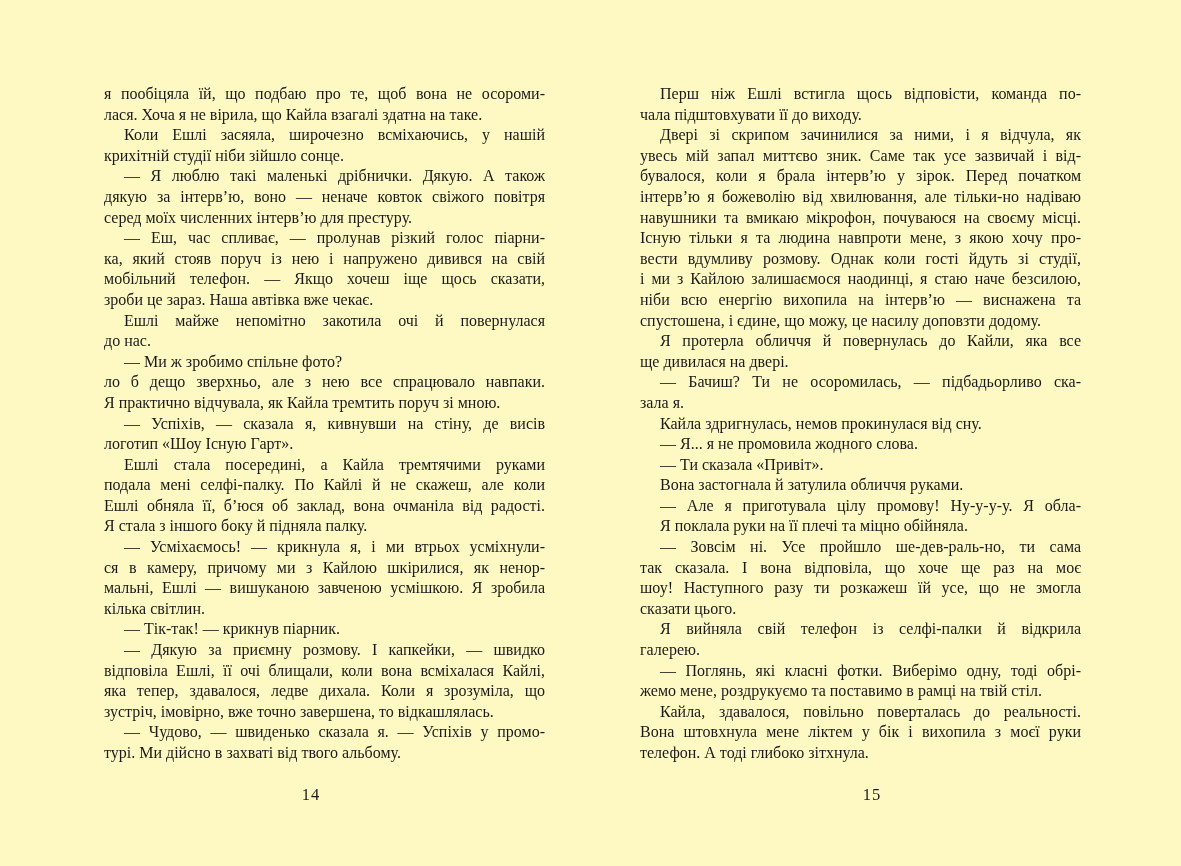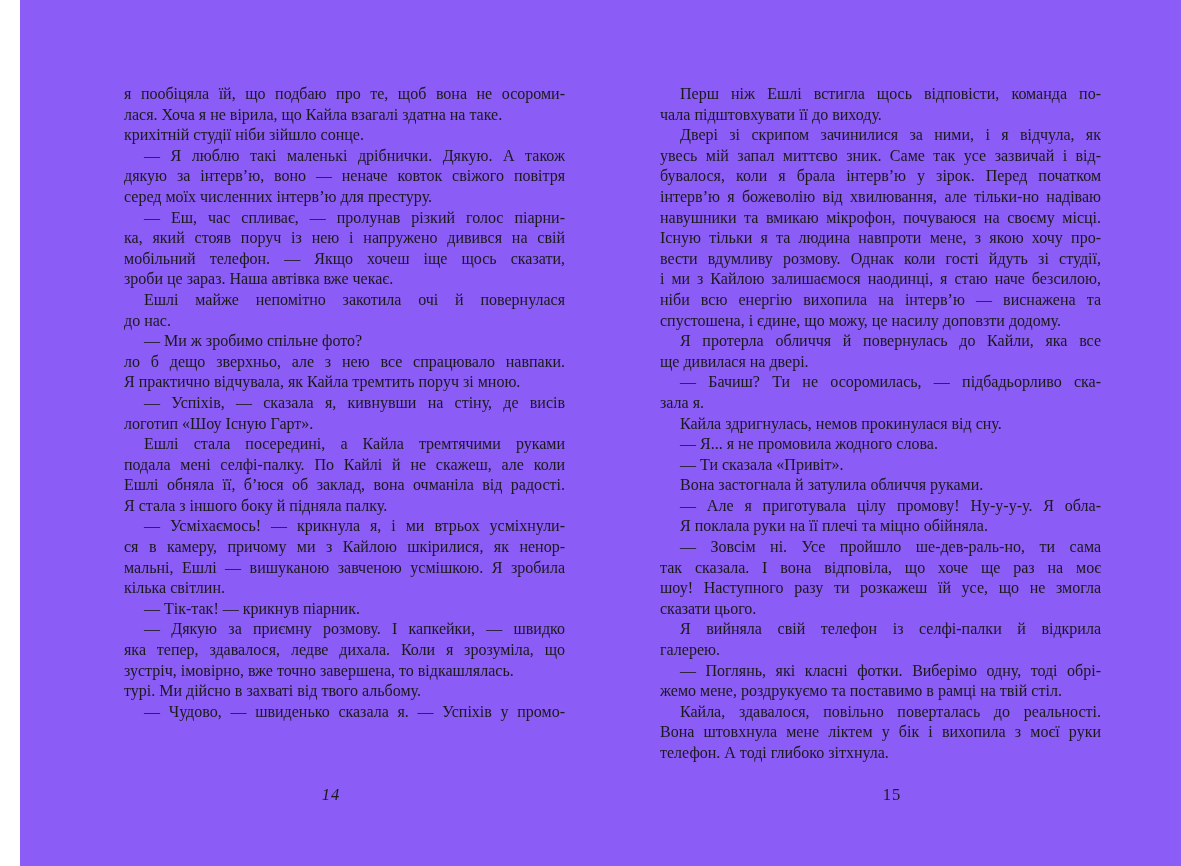--- a/index.html
+++ b/index.html
@@ -11,22 +11,21 @@
     width: 1181px;
     height: 866px;
     position: relative;
     font-family: "Liberation Serif", "DejaVu Serif", serif;
     color: #1a1a1a;
     overflow: hidden;
   }
   .spread {
     position: absolute;
     inset: 0;
-    background: #8b5cf6;
-    margin-left: 20px;
+    background: #fef9c3;
   }
   .page {
     position: absolute;
     top: 0;
     height: 866px;
   }
   .page.left  { left: 0;   width: 592px; }
   .page.right { left: 592px; width: 589px; }
 
   .text-column {
@@ -51,35 +50,36 @@
   .line.first-indent { text-indent: 20px; }
 
   .page-number {
     position: absolute;
     top: 785px;
     transform: translateX(-50%);
     font-size: 16.5px;
     letter-spacing: 1px;
     color: #1a1a1a;
   }
-  .page.left  .page-number { left: 311px; font-style: italic; }
+  .page.left  .page-number { left: 311px; }
   .page.right .page-number { left: 280px; } 
 </style>
 </head>
 <body>
 
 <div class="spread">
 
   <div class="page left">
     <div class="text-column">
         <div class="paragraph">
           <div class="line fill">я пообіцяла їй, що подбаю про те, щоб вона не осороми-</div>
           <div class="line">лася. Хоча я не вірила, що Кайла взагалі здатна на таке.</div>
         </div>
         <div class="paragraph">
+          <div class="line first-indent fill">Коли Ешлі засяяла, широчезно всміхаючись, у нашій</div>
           <div class="line">крихітній студії ніби зійшло сонце.</div>
         </div>
         <div class="paragraph">
           <div class="line first-indent fill">— Я люблю такі маленькі дрібнички. Дякую. А також</div>
           <div class="line fill">дякую за інтерв’ю, воно — неначе ковток свіжого повітря</div>
           <div class="line">серед моїх численних інтерв’ю для престуру.</div>
         </div>
         <div class="paragraph">
           <div class="line first-indent fill">— Еш, час спливає, — пролунав різкий голос піарни-</div>
           <div class="line fill">ка, який стояв поруч із нею і напружено дивився на свій</div>
@@ -111,26 +111,27 @@
           <div class="line first-indent fill">— Усміхаємось! — крикнула я, і ми втрьох усміхнули-</div>
           <div class="line fill">ся в камеру, причому ми з Кайлою шкірилися, як ненор-</div>
           <div class="line fill">мальні, Ешлі — вишуканою завченою усмішкою. Я зробила</div>
           <div class="line">кілька світлин.</div>
         </div>
         <div class="paragraph">
           <div class="line first-indent">— Тік-так! — крикнув піарник.</div>
         </div>
         <div class="paragraph">
           <div class="line first-indent fill">— Дякую за приємну розмову. І капкейки, — швидко</div>
+          <div class="line fill">відповіла Ешлі, її очі блищали, коли вона всміхалася Кайлі,</div>
           <div class="line fill">яка тепер, здавалося, ледве дихала. Коли я зрозуміла, що</div>
           <div class="line">зустріч, імовірно, вже точно завершена, то відкашлялась.</div>
         </div>
         <div class="paragraph">
+          <div class="line first-indent fill">— Чудово, — швиденько сказала я. — Успіхів у промо-</div>
           <div class="line">турі. Ми дійсно в захваті від твого альбому.</div>
-          <div class="line first-indent fill">— Чудово, — швиденько сказала я. — Успіхів у промо-</div>
         </div>
       </div>
     <div class="page-number">14</div>
   </div>
 
   <div class="page right">
     <div class="text-column">
         <div class="paragraph">
           <div class="line first-indent fill">Перш ніж Ешлі встигла щось відповісти, команда по-</div>
           <div class="line">чала підштовхувати її до виходу.</div>

